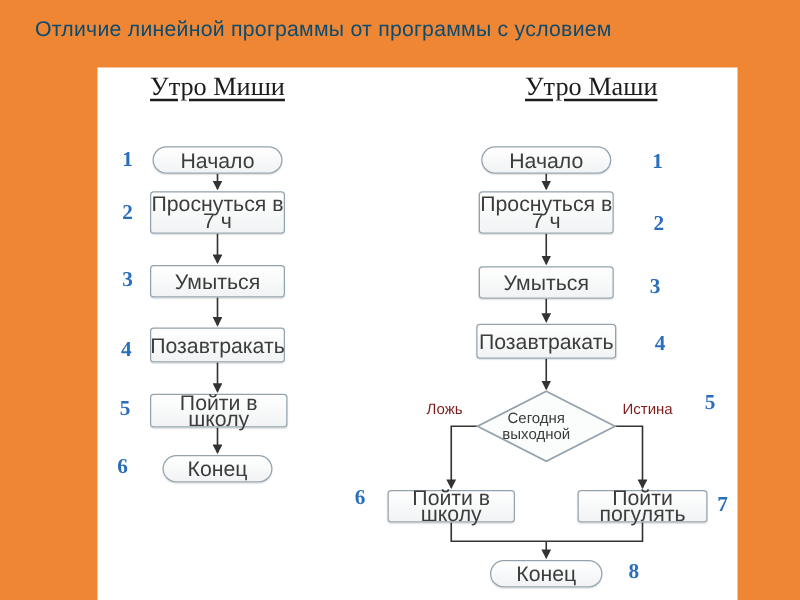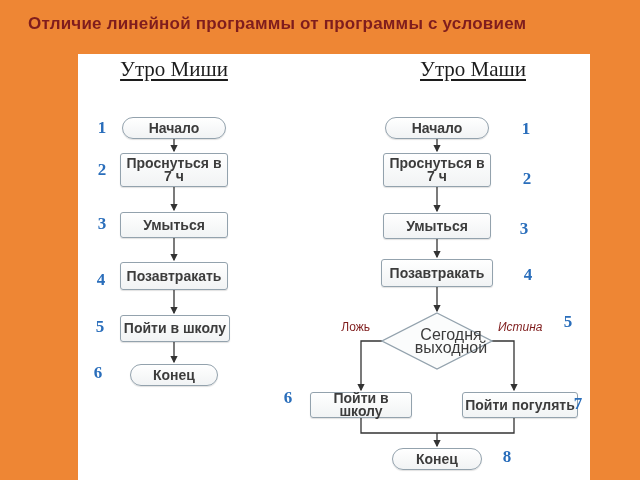--- a/index.html
+++ b/index.html
@@ -1,60 +1,60 @@
 <!DOCTYPE html>
 <html><head>
 <meta charset="utf-8">
 <style>
   html,body{margin:0;padding:0;background:#EE8634;}
   .slide{position:relative;width:640px;height:480px;background:#EE8634;overflow:hidden;
          font-family:"Liberation Sans",sans-serif;}
-  .title{position:absolute;left:28px;top:14px;width:596px;font-size:17px;font-weight:bold;
-         color:#7f1d1d;letter-spacing:0.2px;}
+  .title{position:absolute;left:28px;top:14px;width:596px;font-size:17px;font-weight:normal;
+         color:#0c4a6e;letter-spacing:0.2px;}
   .panel{position:absolute;left:78px;top:54px;width:512px;height:426px;background:#ffffff;}
   svg.wires{position:absolute;left:0;top:0;width:640px;height:480px;pointer-events:none;}
   .hdr{position:absolute;top:57px;width:180px;text-align:center;
        font-family:"Liberation Serif",serif;font-size:21px;color:#1c1c1c;
        text-decoration:underline;text-underline-offset:3px;}
   .hdr-left{left:84px;}
   .hdr-right{left:383px;}
   .node{position:absolute;display:flex;align-items:center;justify-content:center;
-        text-align:center;font-size:14px;line-height:13px;color:#3c3c3c;
+        text-align:center;font-size:17px;line-height:13px;color:#3c3c3c;
         background:linear-gradient(180deg,#ffffff 0%,#f1f3f4 100%);
         border:1.4px solid #93A2AD;border-radius:3px;box-sizing:border-box;
-        box-shadow:0 1px 1px rgba(0,0,0,0.12);font-weight:bold;}
+        box-shadow:0 1px 1px rgba(0,0,0,0.12);}
   .term{border-radius:12px;}
   
   .ls{left:122px;top:117px;width:104px;height:22px;}
   .l1{left:120px;top:153px;width:108px;height:34px;}
   .l2{left:120px;top:212px;width:108px;height:26px;}
   .l3{left:120px;top:262px;width:108px;height:28px;}
   .l4{left:120px;top:315px;width:110px;height:27px;}
   .le{left:130px;top:364px;width:88px;height:22px;}
   
   .rs{left:385px;top:117px;width:104px;height:22px;}
   .r1{left:383px;top:153px;width:108px;height:34px;}
   .r2{left:383px;top:213px;width:108px;height:26px;}
   .r3{left:381px;top:259px;width:112px;height:28px;}
   .rf{left:310px;top:392px;width:102px;height:26px;}
-  .rt{left:462px;top:392px;width:116px;height:26px;}
+  .rt{left:462px;top:392px;width:104px;height:26px;}
   .re{left:392px;top:448px;width:90px;height:22px;}
-  .dectext{position:absolute;left:404px;top:326px;width:94px;height:30px;
+  .dectext{position:absolute;left:382px;top:326px;width:94px;height:30px;
            display:flex;align-items:center;justify-content:center;text-align:center;
-           font-size:16px;line-height:13px;color:#3c3c3c;}
+           font-size:12px;line-height:13px;color:#3c3c3c;}
   .num{position:absolute;width:22px;text-align:center;
        font-family:"Liberation Serif",serif;font-weight:bold;font-size:17px;color:#2A6EBB;}
   .nl1{left:91px;top:118px;} .nl2{left:91px;top:160px;} .nl3{left:91px;top:214px;}
   .nl4{left:90px;top:270px;} .nl5{left:89px;top:317px;} .nl6{left:87px;top:363px;}
   .nr1{left:515px;top:119px;} .nr2{left:516px;top:169px;} .nr3{left:513px;top:219px;}
   .nr4{left:517px;top:265px;} .nr5{left:557px;top:312px;} .nr6{left:277px;top:388px;}
   .nr7{left:567px;top:394px;} .nr8{left:496px;top:447px;}
   .blabel{position:absolute;font-size:12px;color:#7f1d1d;}
   .lab-false{left:330px;top:320px;width:40px;text-align:right;}
-  .lab-true{left:498px;top:320px;width:48px;text-align:left;font-style:italic;}
+  .lab-true{left:498px;top:320px;width:48px;text-align:left;}
 </style>
 </head>
 <body>
 
 <div class="slide">
 
   <div class="title">Отличие линейной программы от программы с условием</div>
 
   <div class="panel"></div>
 

